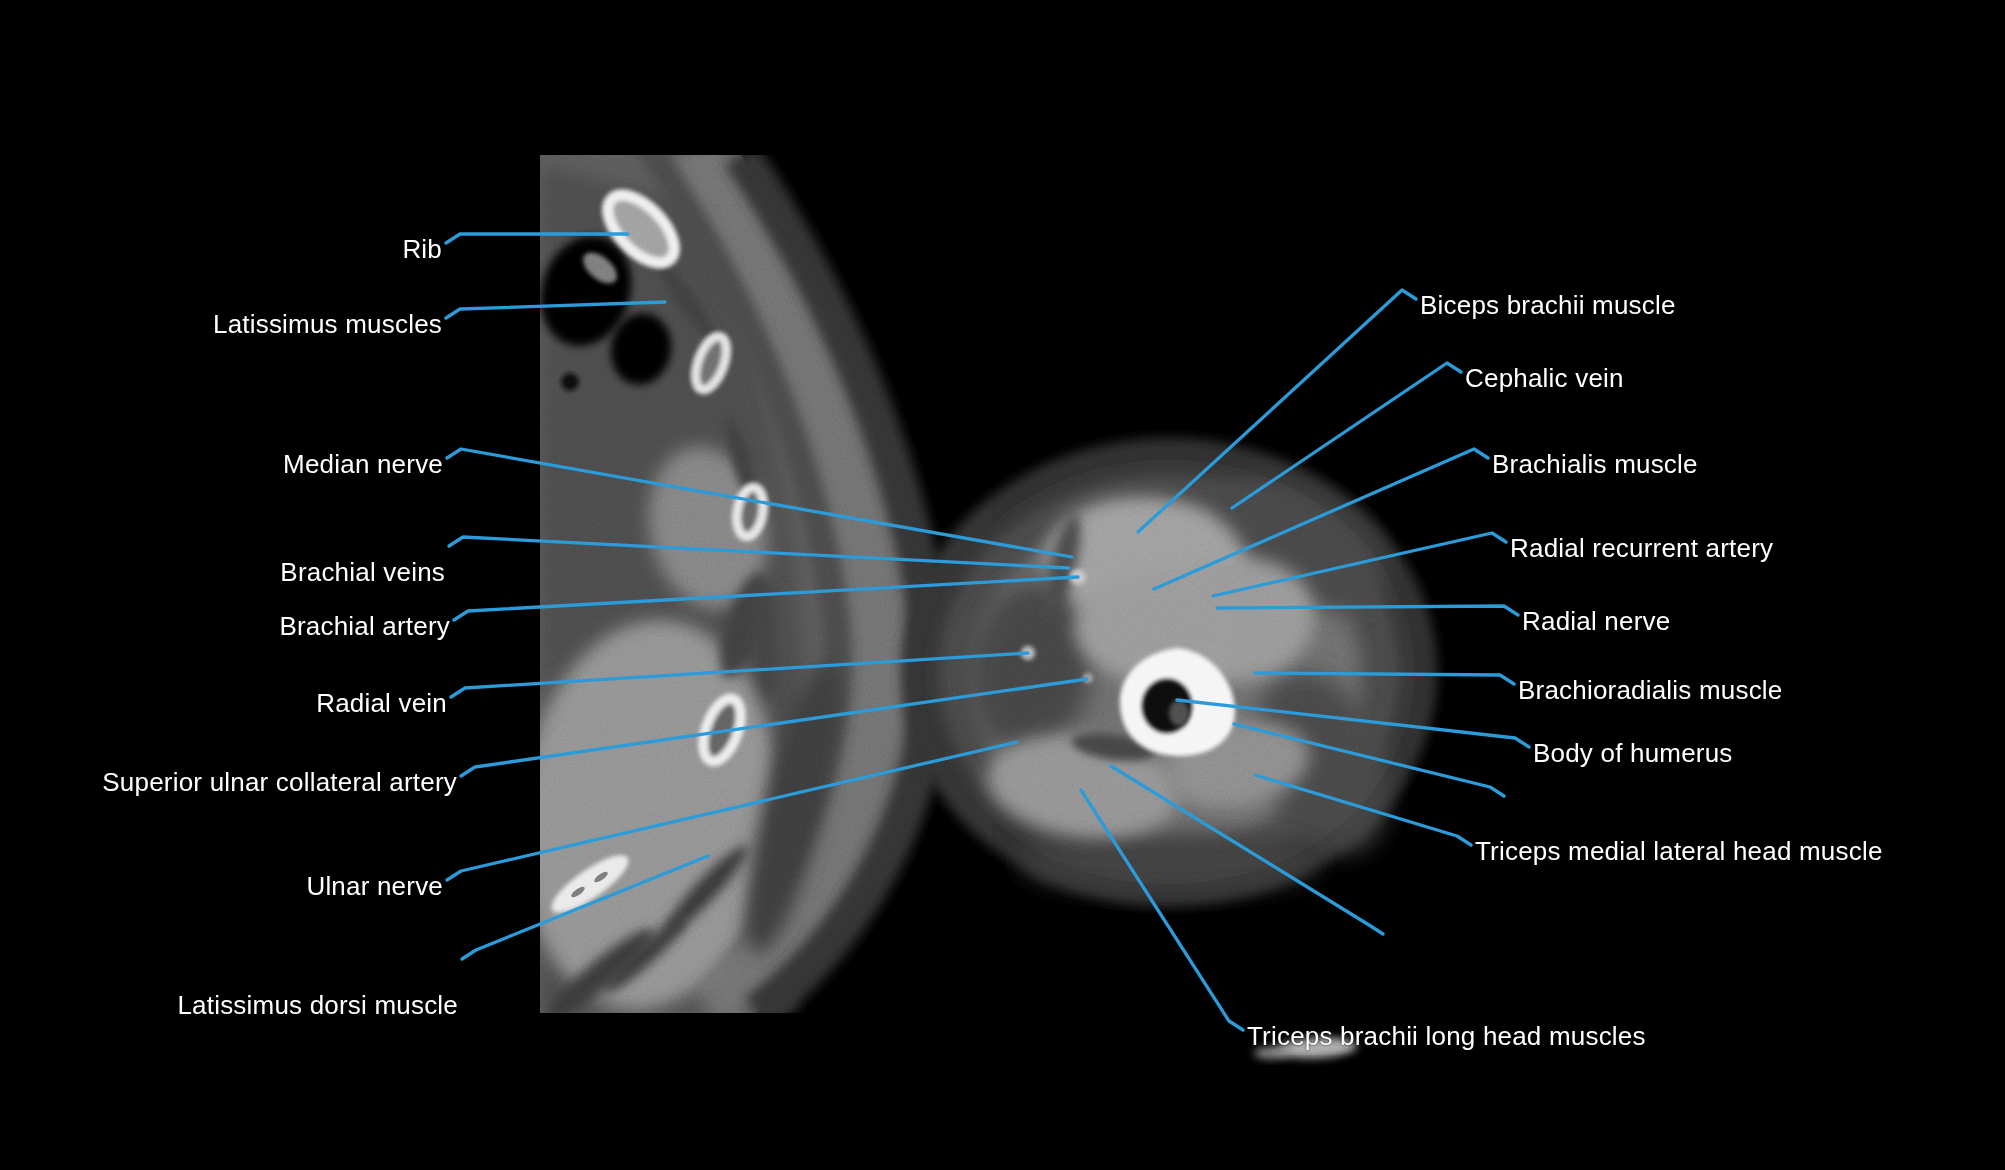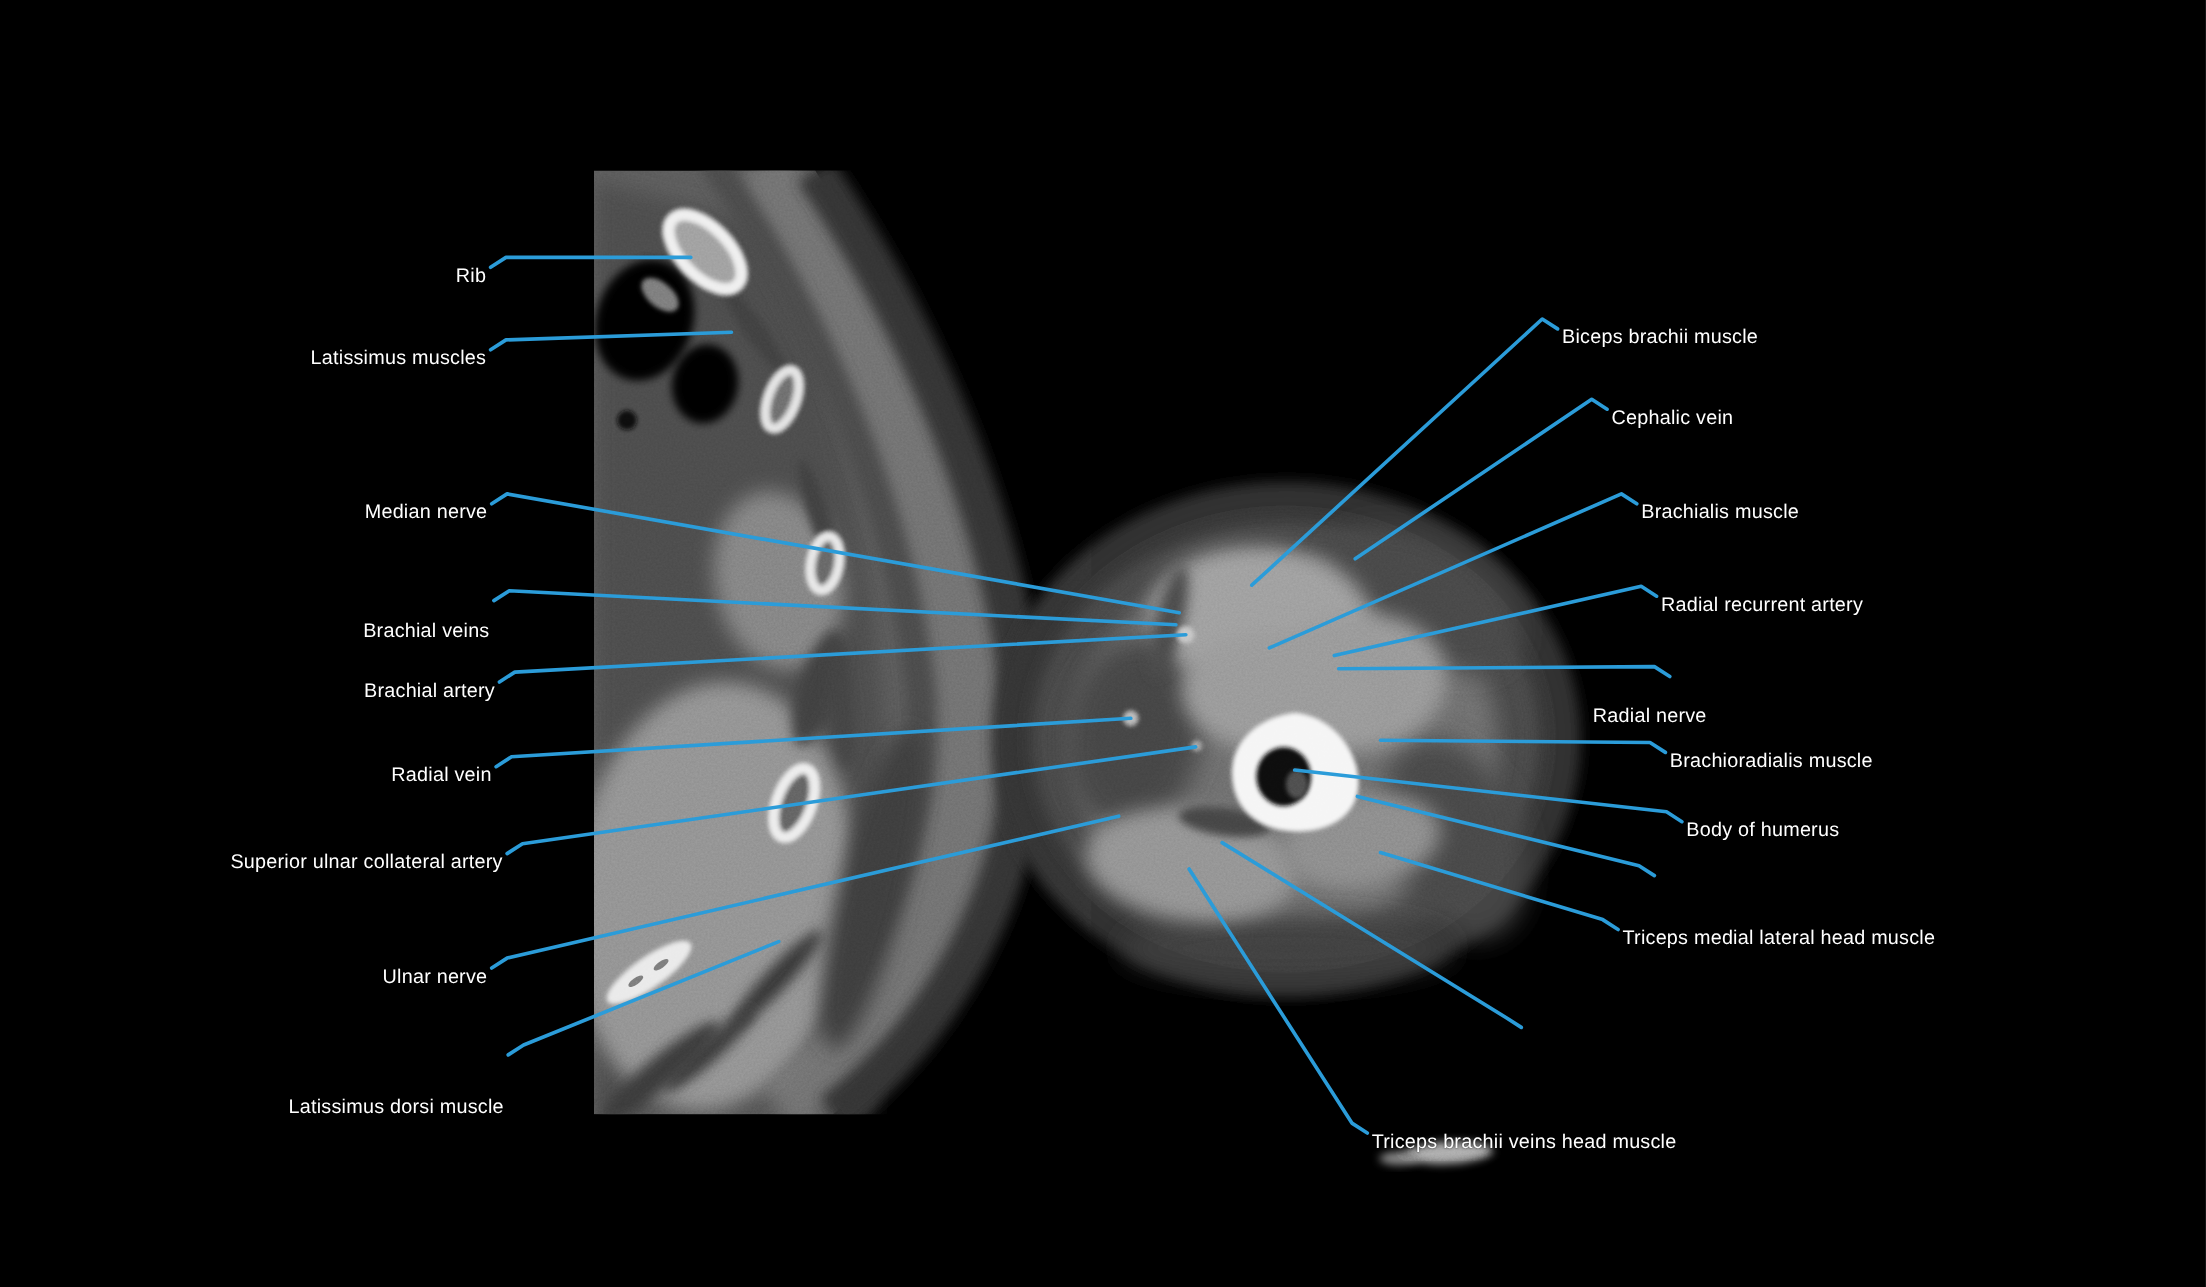--- a/index.html
+++ b/index.html
@@ -8,21 +8,21 @@
     width:2005px;height:1170px;
     background:#000;
     overflow:hidden;
     font-family:"Liberation Sans", sans-serif;
   }
   #ct-svg{position:absolute;left:0;top:0;}
   #label-layer{position:absolute;left:0;top:0;width:100%;height:100%;pointer-events:none;}
   .anat-label{
     position:absolute;
     color:#fff;
-    font-size:18px;
+    font-size:26px;
     line-height:1.15;
     white-space:nowrap;
     transform:translateY(-52%);
     letter-spacing:.2px;
     text-shadow:0 0 2px rgba(0,0,0,.8);
   }
 </style>
 </head>
 <body>
 
@@ -176,19 +176,19 @@
       <div class="anat-label" style="top: 554px; right: 1560px; margin-top: 20px;">Brachial veins</div>
       <div class="anat-label" style="top: 628px; right: 1555px;">Brachial artery</div>
       <div class="anat-label" style="top: 705px; right: 1558px;">Radial vein</div>
       <div class="anat-label" style="top: 784px; right: 1548px;">Superior ulnar collateral artery</div>
       <div class="anat-label" style="top: 888px; right: 1562px;">Ulnar nerve</div>
       <div class="anat-label" style="top: 967px; right: 1547px; margin-top: 40px;">Latissimus dorsi muscle</div>
       <div class="anat-label" style="top: 307px; left: 1420px;">Biceps brachii muscle</div>
       <div class="anat-label" style="top: 380px; left: 1465px;">Cephalic vein</div>
       <div class="anat-label" style="top: 466px; left: 1492px;">Brachialis muscle</div>
       <div class="anat-label" style="top: 550px; left: 1510px;">Radial recurrent artery</div>
-      <div class="anat-label" style="top: 623px; left: 1448px; margin-top: 28px;">Radial nerve</div>
+      <div class="anat-label" style="top: 623px; left: 1522px;">Radial nerve</div>
       <div class="anat-label" style="top: 692px; left: 1518px;">Brachioradialis muscle</div>
       <div class="anat-label" style="top: 755px; left: 1533px;">Body of humerus</div>
       <div class="anat-label" style="top: 853px; left: 1475px;">Triceps medial lateral head muscle</div>
-      <div class="anat-label" style="top: 1038px; left: 1247px;">Triceps brachii veins head muscle</div>
+      <div class="anat-label" style="top: 1038px; left: 1247px;">Triceps brachii long head muscles</div>
     </div>
 </div>
 
 </body></html>

